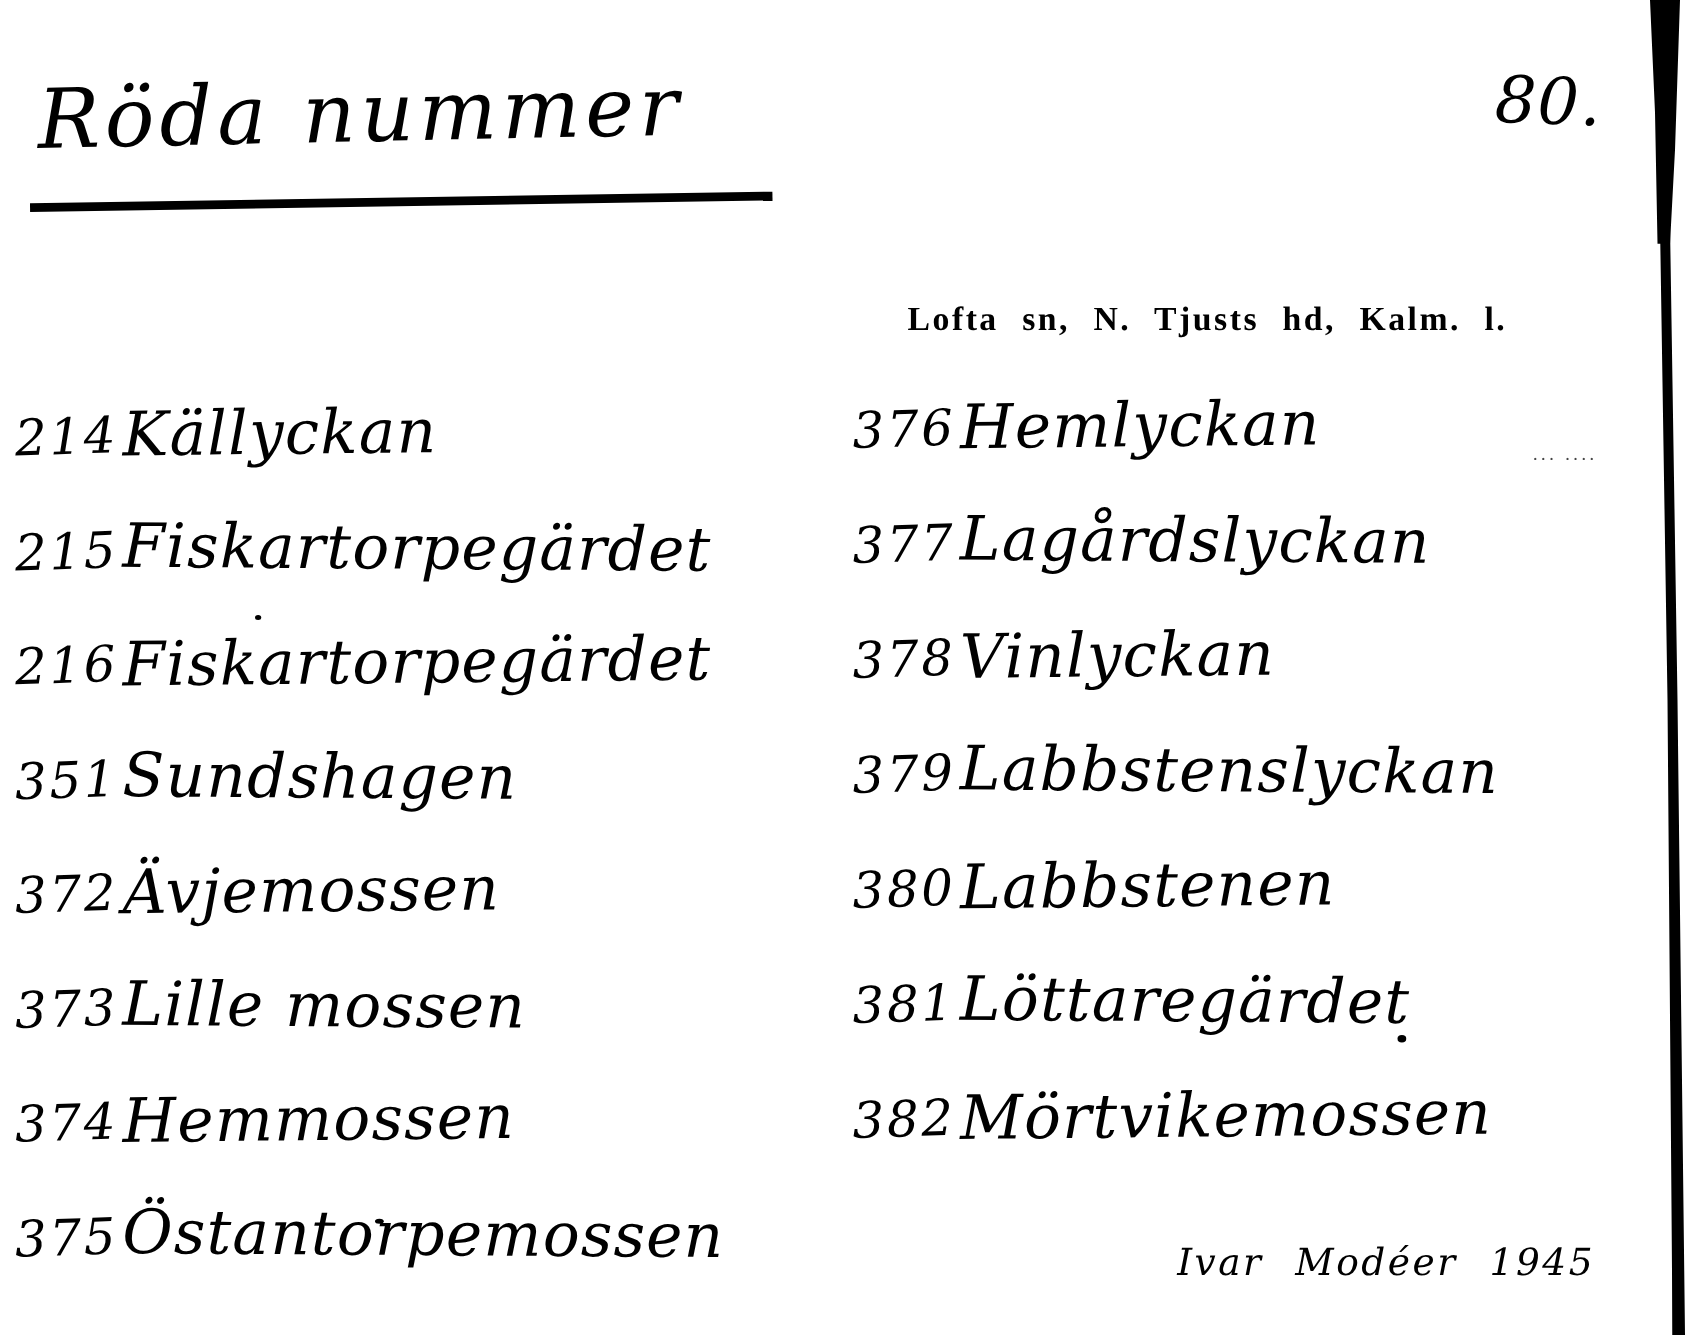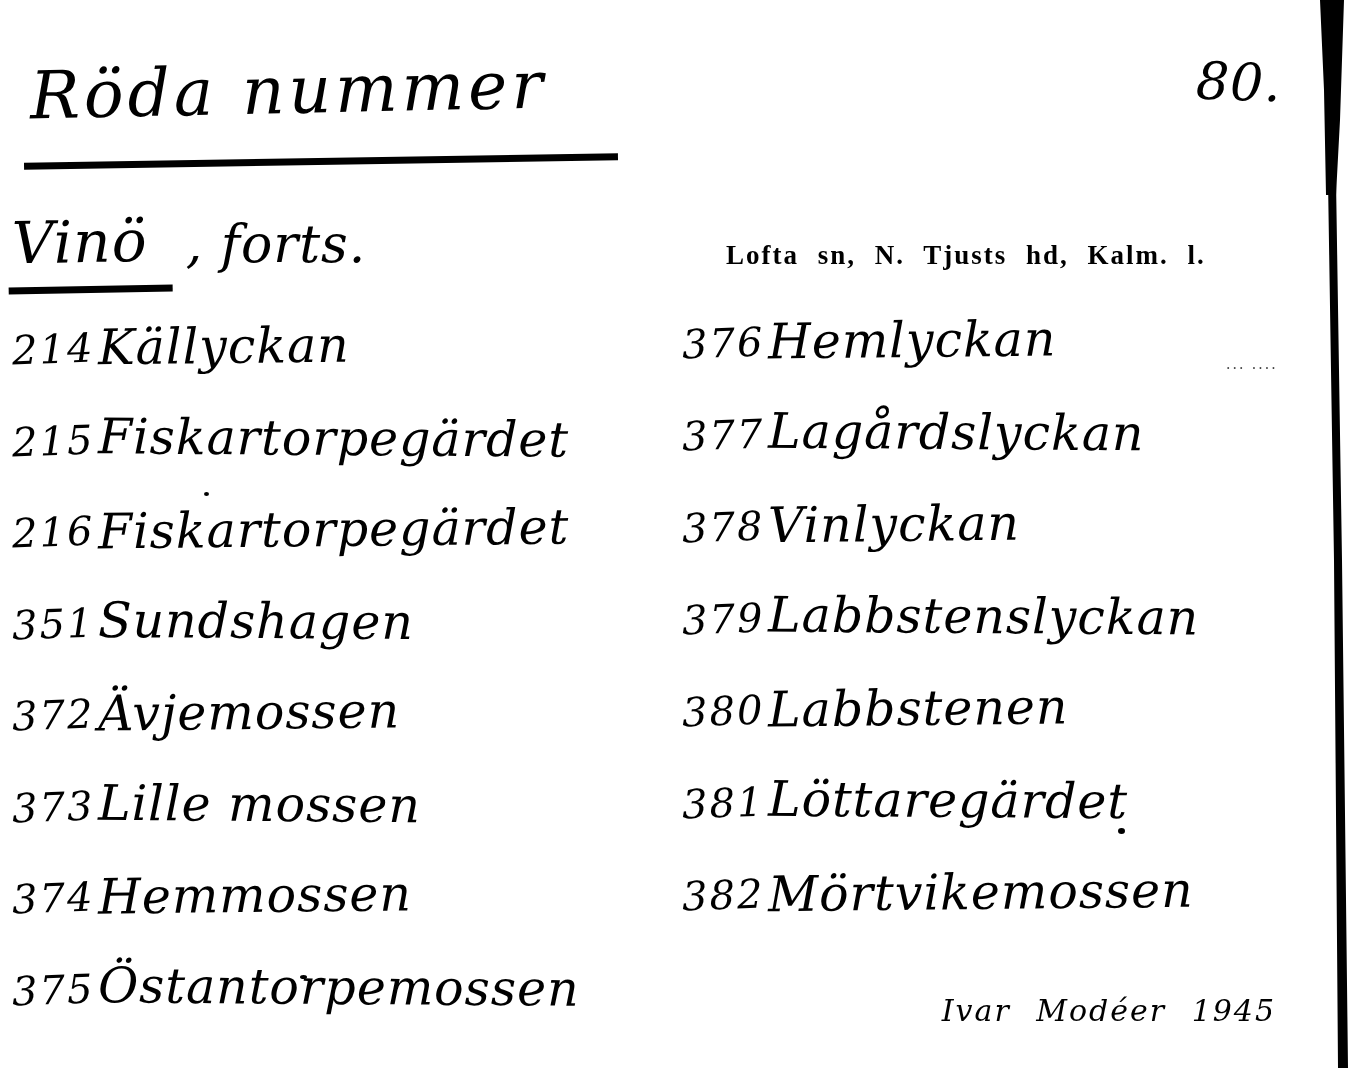--- a/index.html
+++ b/index.html
@@ -91,23 +91,20 @@
 
 <div class="scan-card">
 
   <div class="page-number hand">80.</div>
 
   <div class="title-block">
     <div class="title hand">Röda nummer</div>
     <div class="title-underline"></div>
   </div>
 
-  <div class="subtitle-block hand">
-    <span class="subtitle-word">Vinö</span><span class="subtitle-cont">, forts.</span>
-  </div>
 
   <div class="printed-header">Lofta sn, N. Tjusts hd, Kalm. l.</div>
 
   <div class="col col-left">
     <div class="entry-row">
       <span class="entry-num hand">214</span>
       <span class="entry-name hand">Källyckan</span>
     </div>
     <div class="entry-row">
       <span class="entry-num hand">215</span>

